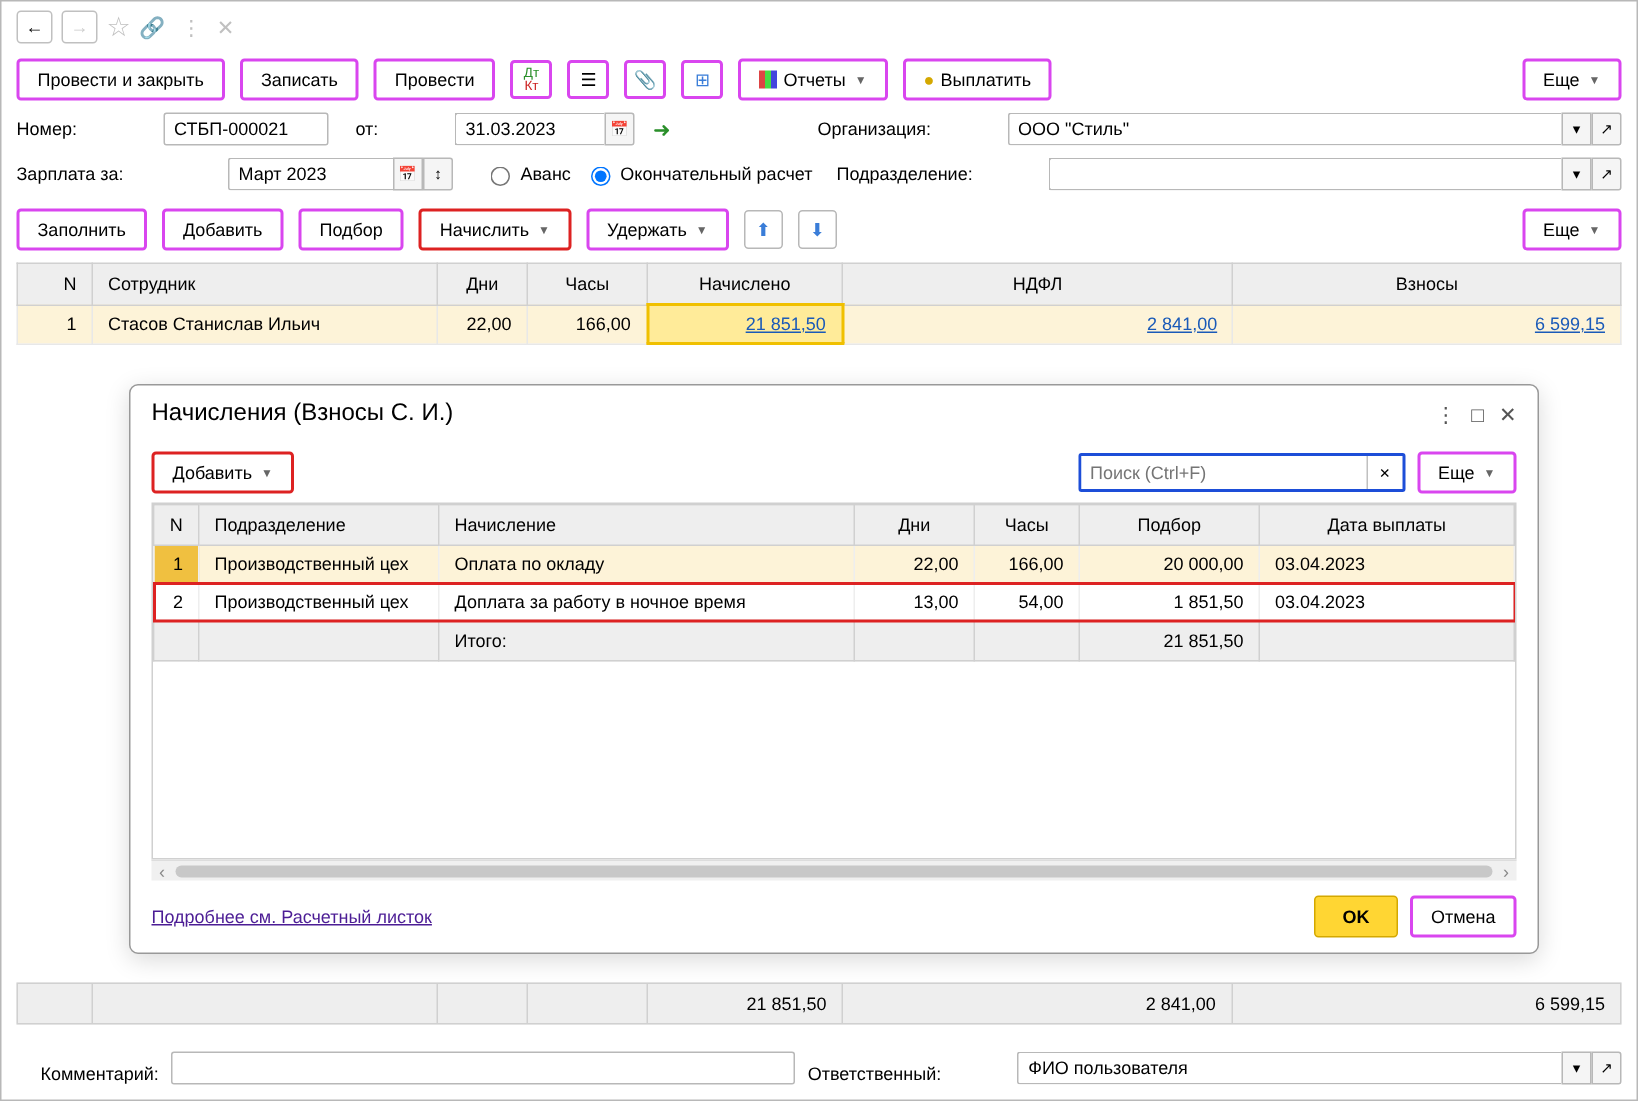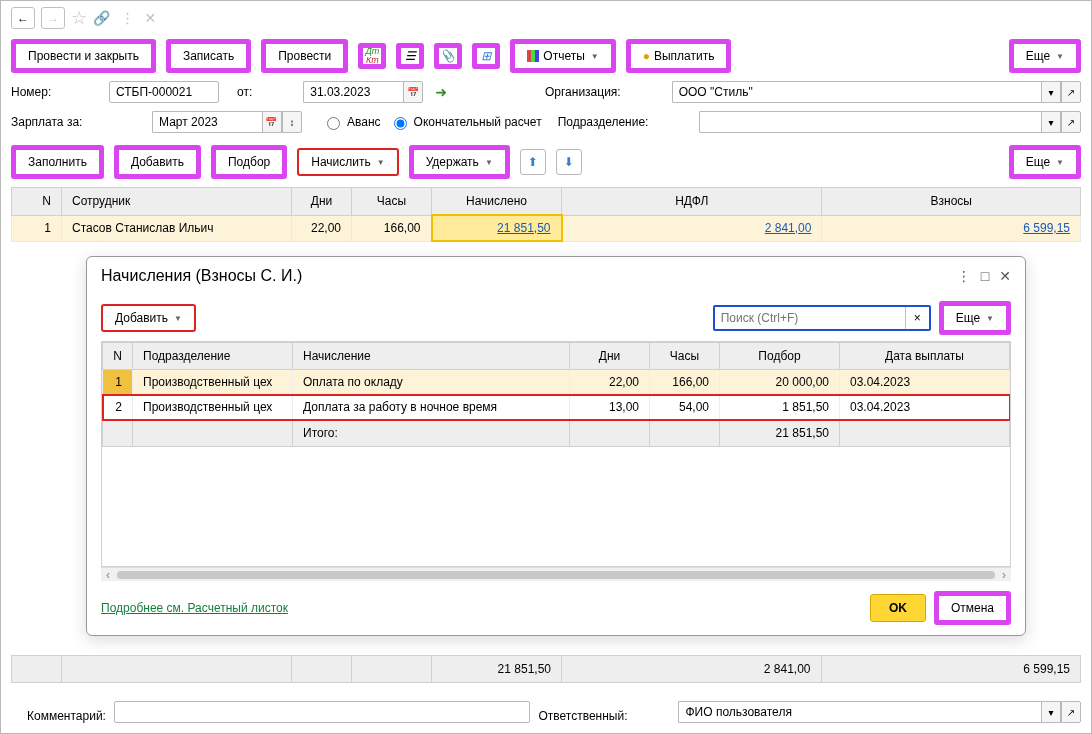--- a/index.html
+++ b/index.html
@@ -9,22 +9,22 @@
 
 .titlebar { display: flex; align-items: center; padding: 6px 10px; gap: 6px; }
 .nav-btn { width: 24px; height: 22px; border: 1px solid #c0c0c0; background: #fff; border-radius: 3px; display: flex; align-items: center; justify-content: center; cursor: pointer; }
 .star-icon { font-size: 18px; color: #c0c0c0; }
 .title-text { font-size: 18px; font-weight: normal; flex: 1; }
 .title-icons { display: flex; gap: 10px; color: #c0c0c0; }
 .title-icons span { cursor: pointer; font-size: 14px; }
 
 
 .toolbar { display: flex; align-items: center; padding: 4px 10px; gap: 10px; flex-wrap: wrap; }
-.btn { border: 5px solid #d946ef; background: #fff; padding: 5px 12px; border-radius: 3px; cursor: pointer; font-size: 12px; display: inline-flex; align-items: center; gap: 4px; white-space: nowrap; }
-.btn-icon { width: 28px; height: 26px; padding: 0; justify-content: center; font-style: italic; }
+.btn { border: 2px solid #d946ef; background: #fff; padding: 5px 12px; border-radius: 3px; cursor: pointer; font-size: 12px; display: inline-flex; align-items: center; gap: 4px; white-space: nowrap; }
+.btn-icon { width: 28px; height: 26px; padding: 0; justify-content: center; }
 .btn .dropdown-arrow { font-size: 8px; color: #666; margin-left: 2px; }
 .spacer { flex: 1; }
 
 
 .form-row { display: flex; align-items: center; padding: 4px 10px; gap: 8px; }
 .form-label { font-size: 12px; white-space: nowrap; }
 .input-field { border: 1px solid #b8b8b8; padding: 3px 6px; font-size: 12px; background: #fff; border-radius: 2px; }
 .input-with-btn { display: flex; align-items: stretch; margin-left: 43px; }
 .input-with-btn input { border-radius: 2px 0 0 2px; border-right: none; }
 .input-with-btn .addon-btn { border: 1px solid #b8b8b8; width: 20px; display: flex; align-items: center; justify-content: center; background: #f5f5f5; cursor: pointer; font-size: 10px; }
@@ -73,21 +73,21 @@
 .modal-table .txt-cell { text-align: left; }
 .modal-table .val-cell { text-align: right; }
 .modal-table tfoot td { background: #eeeeee; border: 1px solid #d0d0d0; padding: 6px 10px; }
 
 .scrollbar-h { height: 14px; background: #f0f0f0; border-top: 1px solid #ddd; margin: 0 14px; position: relative; display: flex; align-items: center; }
 .scrollbar-h::before, .scrollbar-h::after { content: '‹'; width: 14px; text-align: center; color: #888; }
 .scrollbar-h::after { content: '›'; }
 .scrollbar-thumb { flex: 1; height: 8px; background: #c8c8c8; border-radius: 4px; margin: 0 2px; }
 
 .modal-footer { display: flex; align-items: center; padding: 10px 14px; gap: 8px; }
-.modal-link { color: #15803d; text-decoration: underline; cursor: pointer; }
+.modal-link { color: #4c1d95; text-decoration: underline; cursor: pointer; }
 .btn-ok { background: #ffd633; border: 1px solid #d4a800; font-weight: bold; padding: 6px 18px; }
 
 
 .footer-totals { position: absolute; bottom: 50px; left: 10px; right: 10px; }
 .footer-totals-row { display: flex; background: #eeeeee; border: 1px solid #d0d0d0; }
 .footer-totals-row div { padding: 6px 10px; text-align: right; border-right: 1px solid #d0d0d0; }
 
 
 .bottom-row { position: absolute; bottom: 10px; left: 26px; right: 10px; display: flex; align-items: flex-end; gap: 8px; }
 .bottom-row .input-field { flex: 1; }

